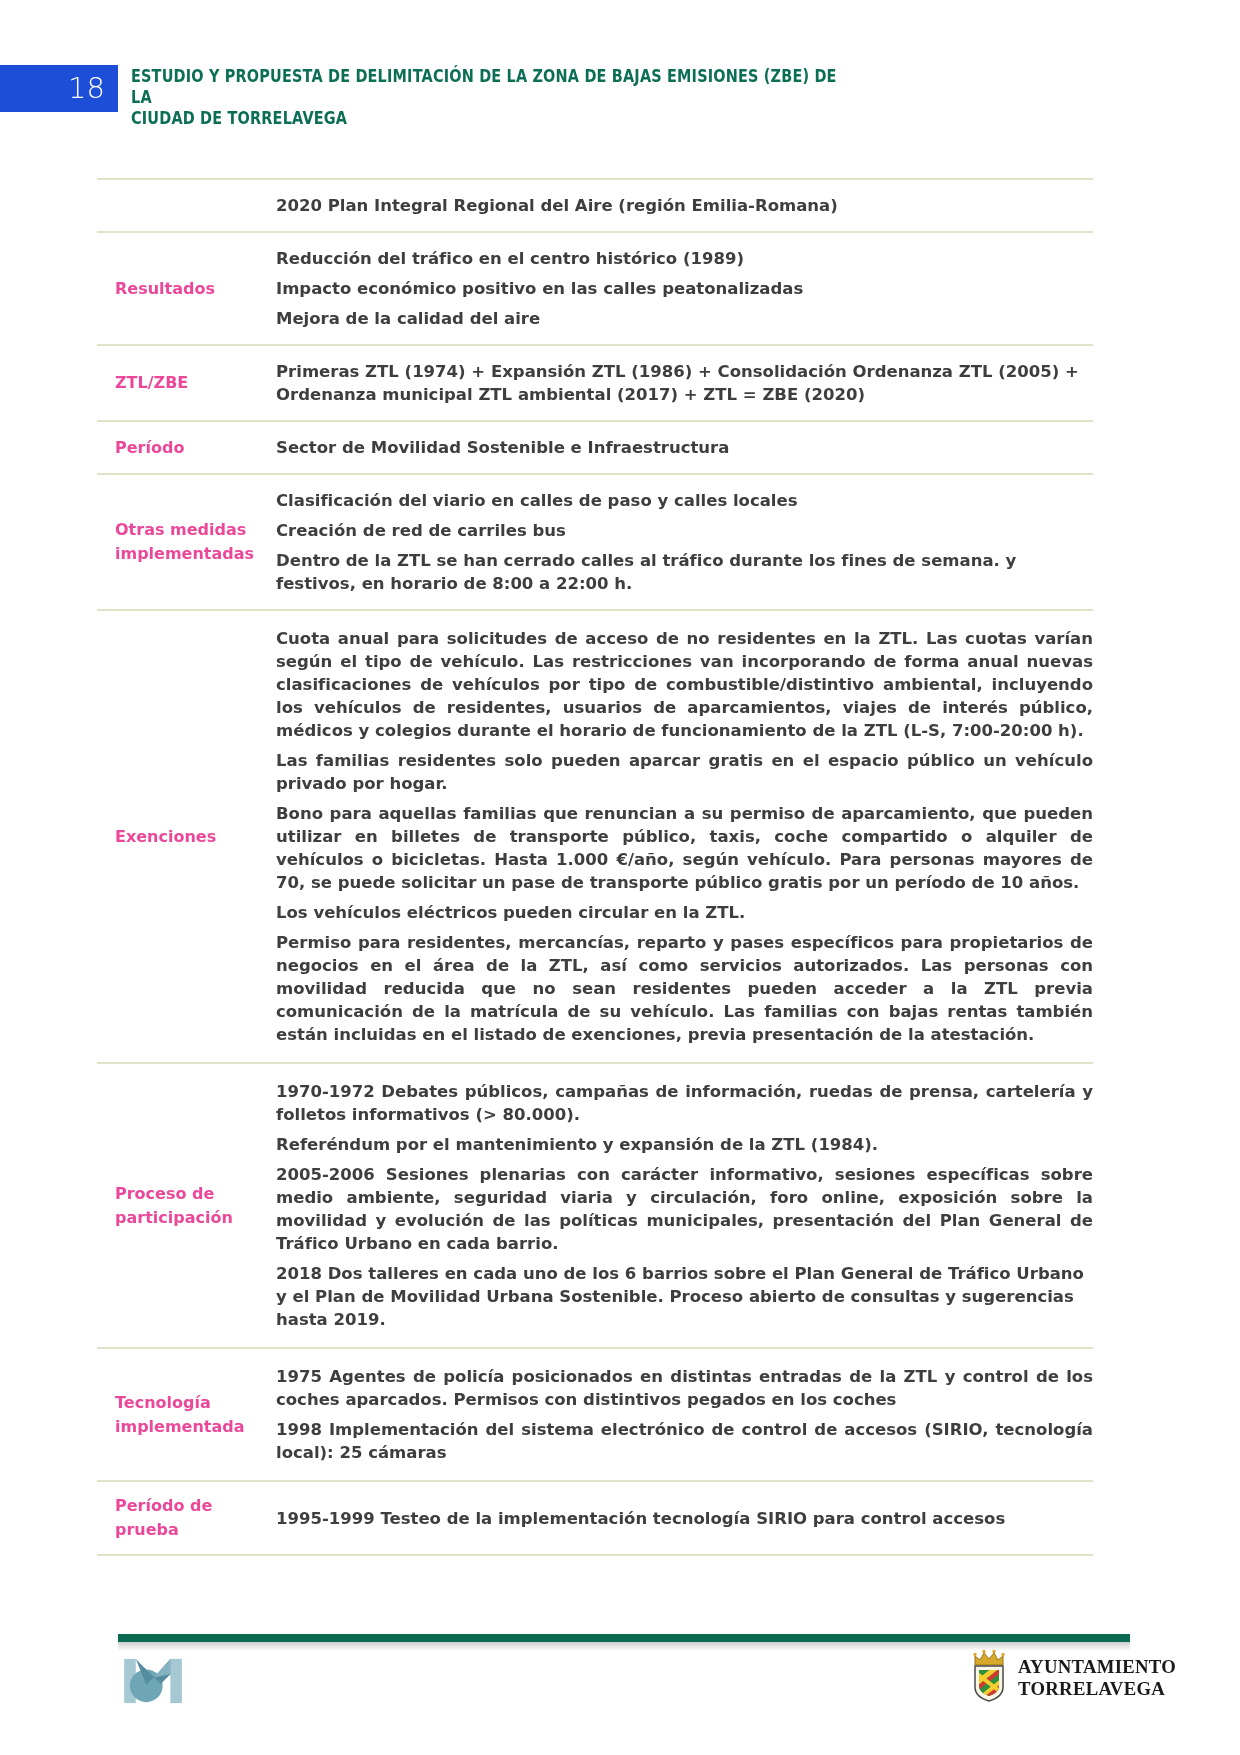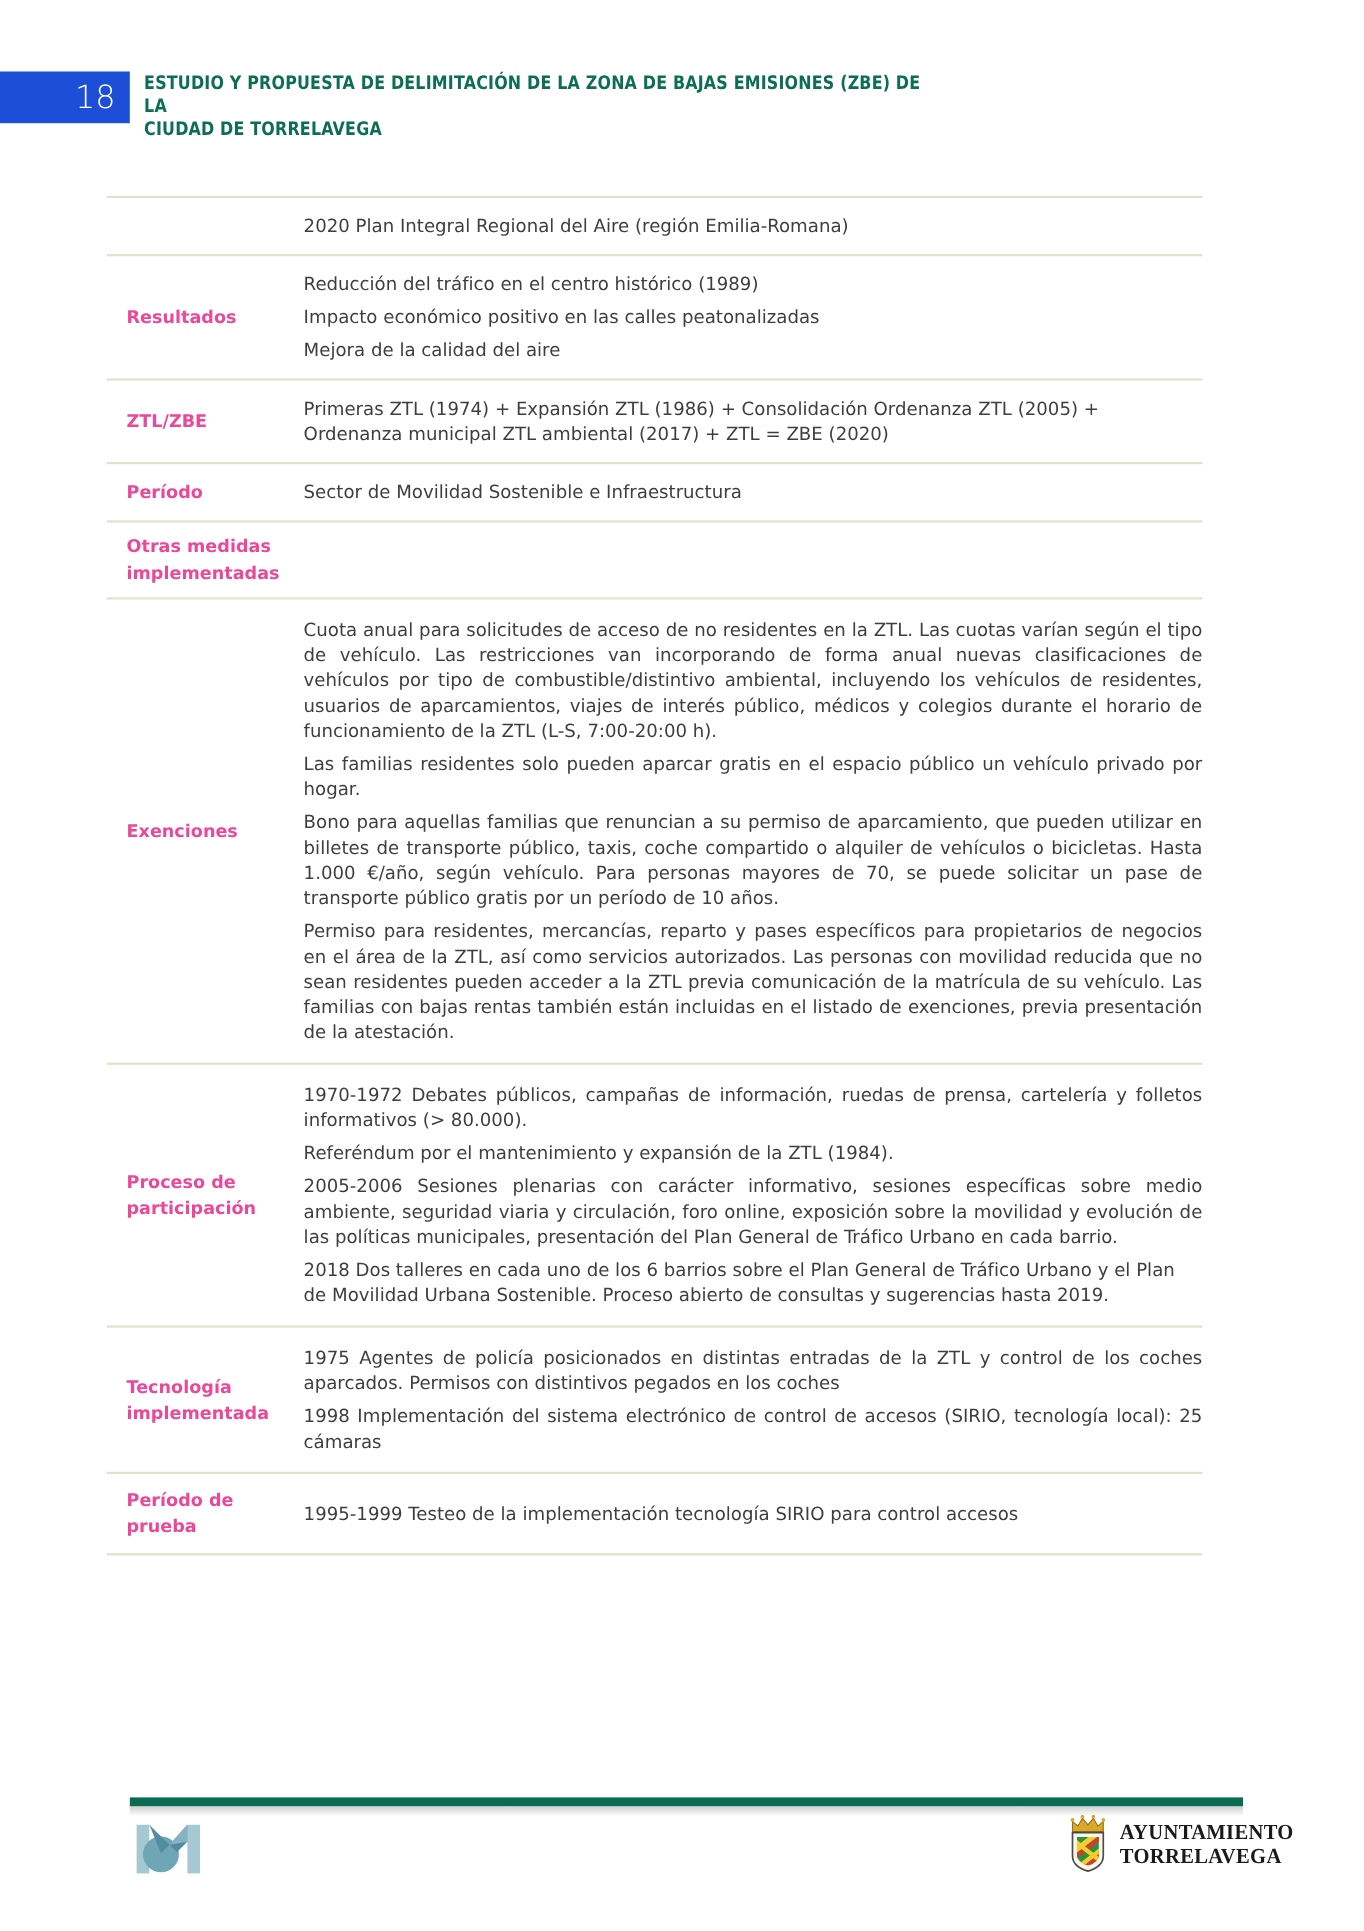--- a/index.html
+++ b/index.html
@@ -37,21 +37,21 @@
     border-top:2px solid #dfe4c9;
     padding:10px 0;
   }
   .tlabel{
     flex:0 0 179px;box-sizing:border-box;
     padding-left:18px;padding-right:10px;
     font-weight:bold;color:#ec4899;
     font-size:16px;line-height:24px;
   }
   .tcontent{flex:1;min-width:0;color:#3e3e3e;font-size:16.5px;line-height:23px;}
-  .tcontent p{margin:7px 0;}
+  .tcontent p{margin:7px 0;font-weight:bold;}
   .tcontent p:first-child{margin-top:4px;}
   .tcontent p:last-child{margin-bottom:4px;}
   .tcontent p.j{text-align:justify;}
   .trow.tall{padding:12px 0;}
   
   .footer-bar{
     position:absolute;left:118px;top:1634px;width:1012px;height:8px;
     background:#0a6a52;
   }
   .footer-bar::after{
@@ -110,28 +110,34 @@
 
     <div class="trow">
       <div class="tlabel">Período</div>
       <div class="tcontent">
         <p>Sector de Movilidad Sostenible e Infraestructura</p>
       </div>
     </div>
 
     <div class="trow">
       <div class="tlabel">Otras medidas implementadas</div>
+      <div class="tcontent">
+        <p>Clasificación del viario en calles de paso y calles locales</p>
+        <p>Creación de red de carriles bus</p>
+        <p>Dentro de la ZTL se han cerrado calles al tráfico durante los fines de semana. y festivos, en horario de 8:00 a 22:00 h.</p>
+      </div>
     </div>
 
     <div class="trow tall">
       <div class="tlabel">Exenciones</div>
       <div class="tcontent">
         <p class="j">Cuota anual para solicitudes de acceso de no residentes en la ZTL. Las cuotas varían según el tipo de vehículo. Las restricciones van incorporando de forma anual nuevas clasificaciones de vehículos por tipo de combustible/distintivo ambiental, incluyendo los vehículos de residentes, usuarios de aparcamientos, viajes de interés público, médicos y colegios durante el horario de funcionamiento de la ZTL (L-S, 7:00-20:00 h).</p>
         <p class="j">Las familias residentes solo pueden aparcar gratis en el espacio público un vehículo privado por hogar.</p>
         <p class="j">Bono para aquellas familias que renuncian a su permiso de aparcamiento, que pueden utilizar en billetes de transporte público, taxis, coche compartido o alquiler de vehículos o bicicletas. Hasta 1.000 €/año, según vehículo. Para personas mayores de 70, se puede solicitar un pase de transporte público gratis por un período de 10 años.</p>
+        <p>Los vehículos eléctricos pueden circular en la ZTL.</p>
         <p class="j">Permiso para residentes, mercancías, reparto y pases específicos para propietarios de negocios en el área de la ZTL, así como servicios autorizados. Las personas con movilidad reducida que no sean residentes pueden acceder a la ZTL previa comunicación de la matrícula de su vehículo. Las familias con bajas rentas también están incluidas en el listado de exenciones, previa presentación de la atestación.</p>
       </div>
     </div>
 
     <div class="trow tall">
       <div class="tlabel">Proceso de participación</div>
       <div class="tcontent">
         <p class="j">1970-1972 Debates públicos, campañas de información, ruedas de prensa, cartelería y folletos informativos (&gt; 80.000).</p>
         <p>Referéndum por el mantenimiento y expansión de la ZTL (1984).</p>
         <p class="j">2005-2006 Sesiones plenarias con carácter informativo, sesiones específicas sobre medio ambiente, seguridad viaria y circulación, foro online, exposición sobre la movilidad y evolución de las políticas municipales, presentación del Plan General de Tráfico Urbano en cada barrio.</p>

